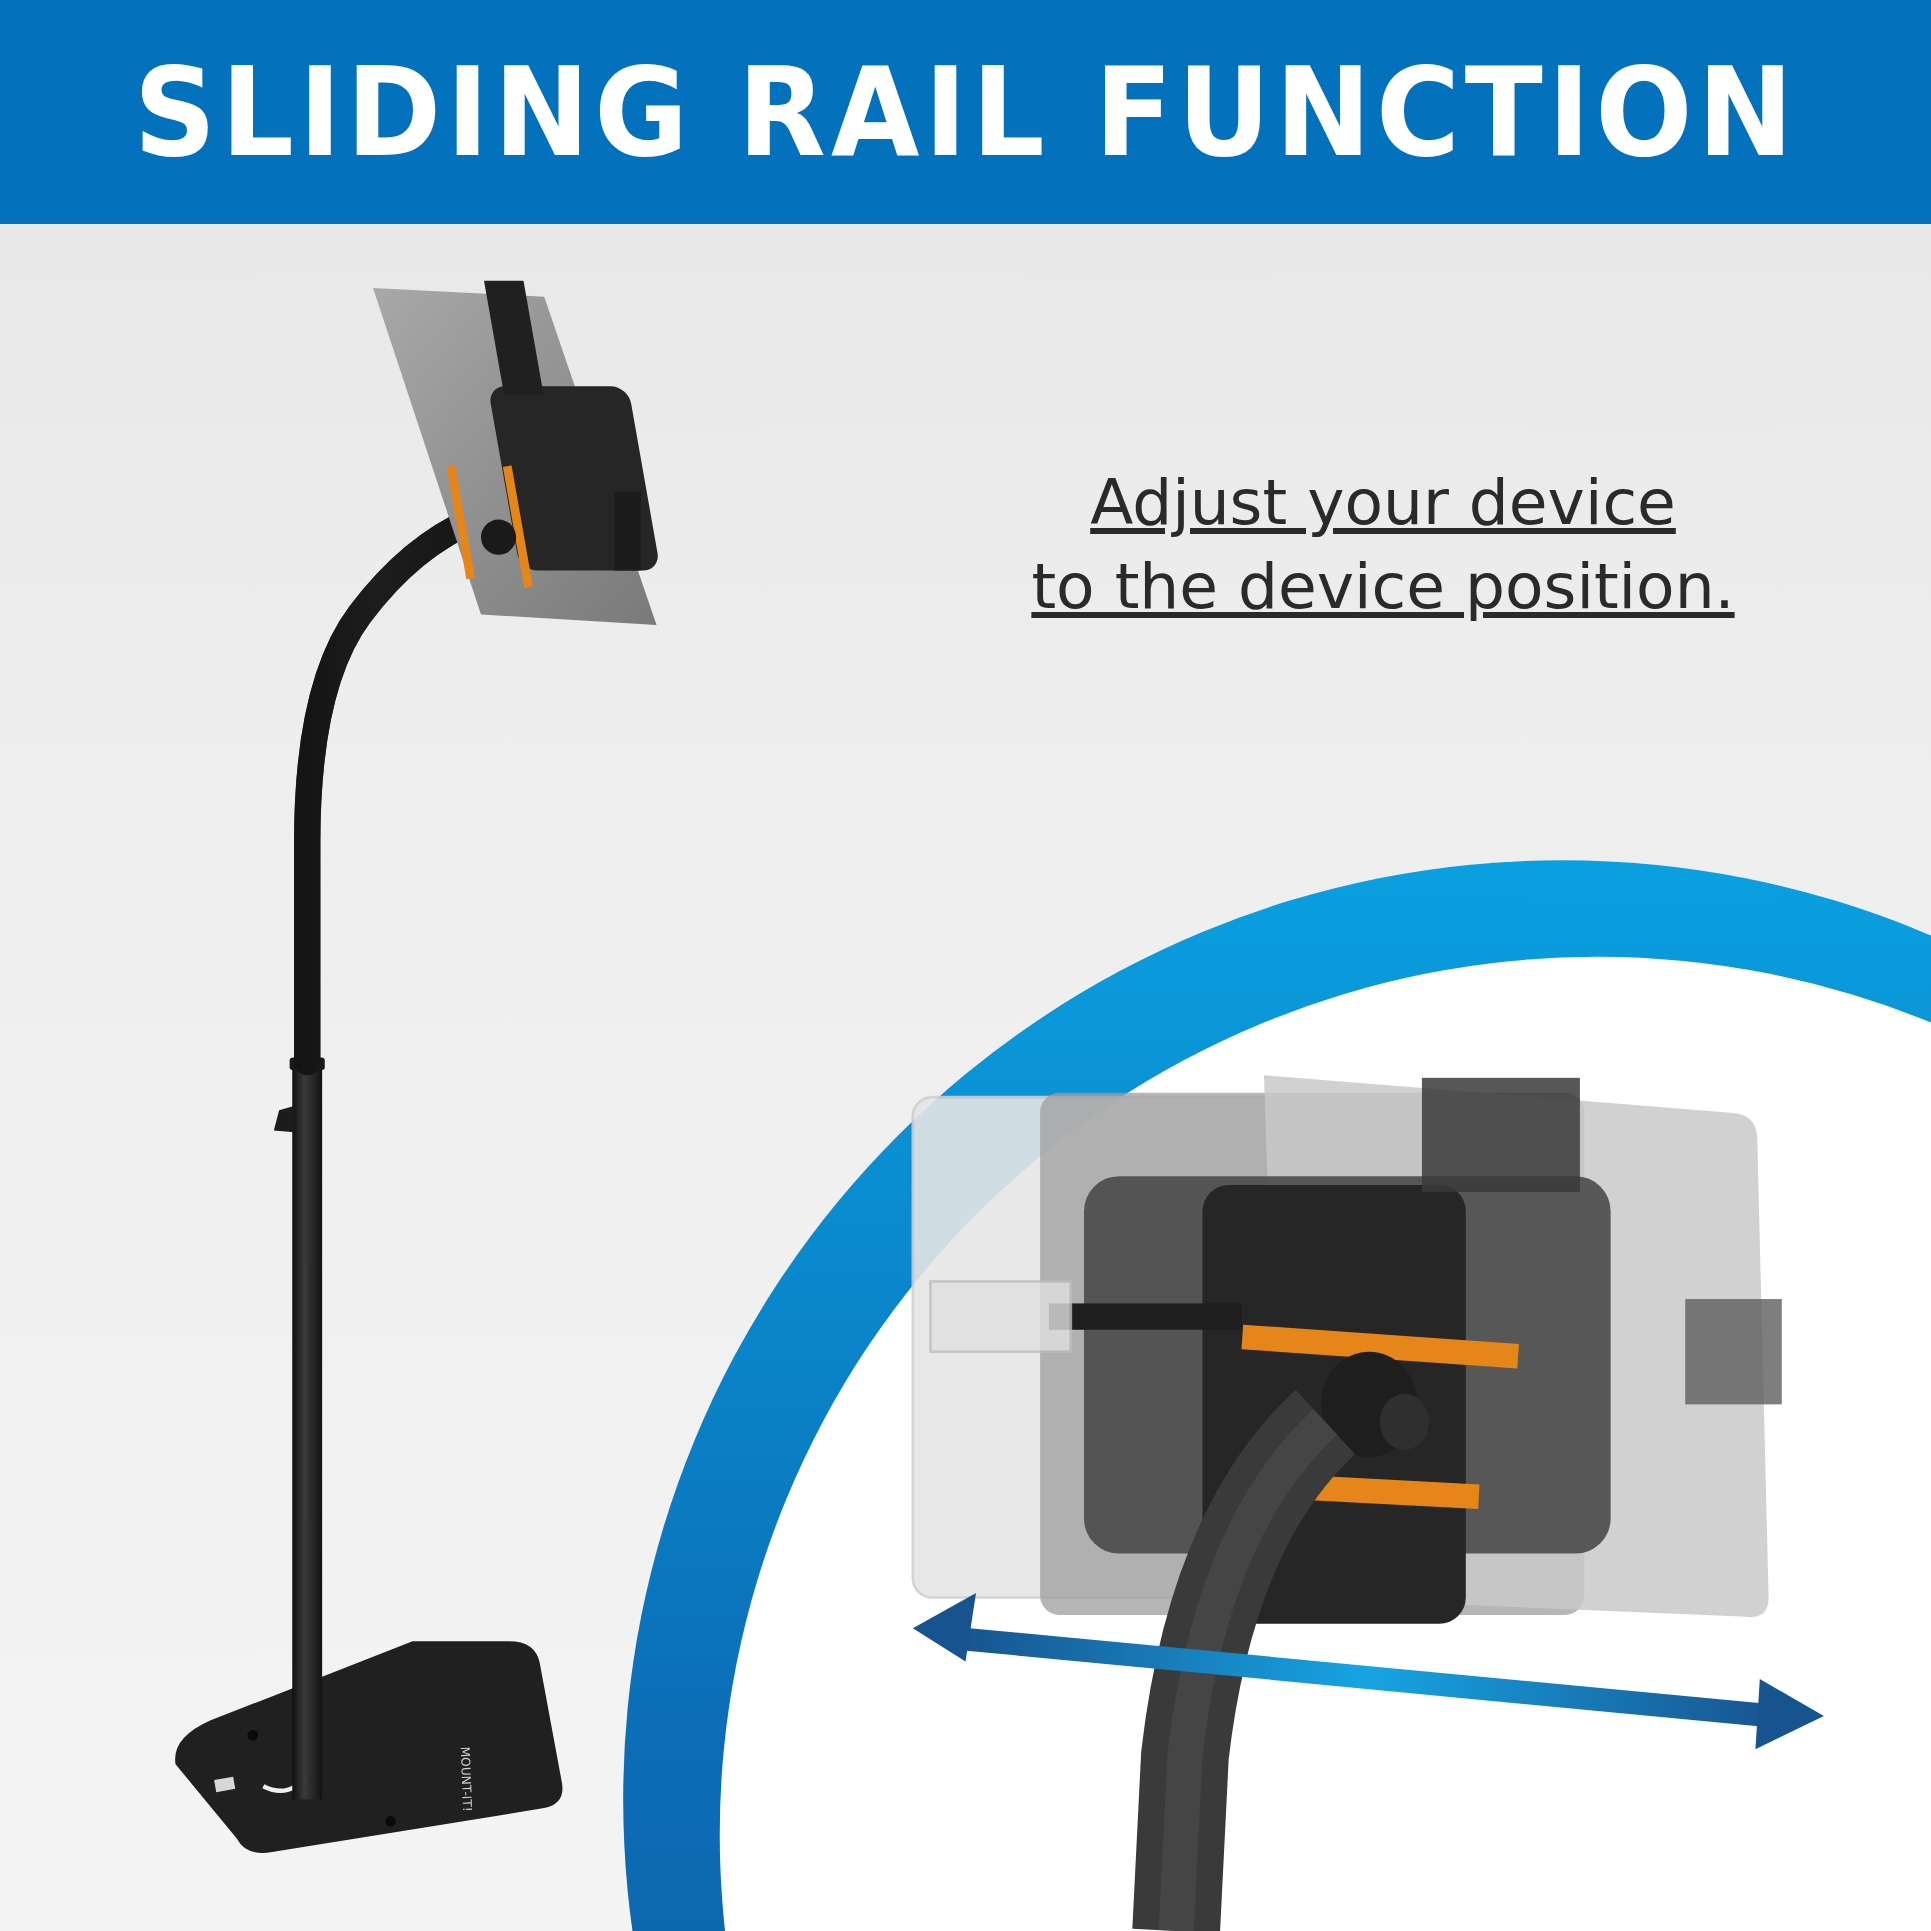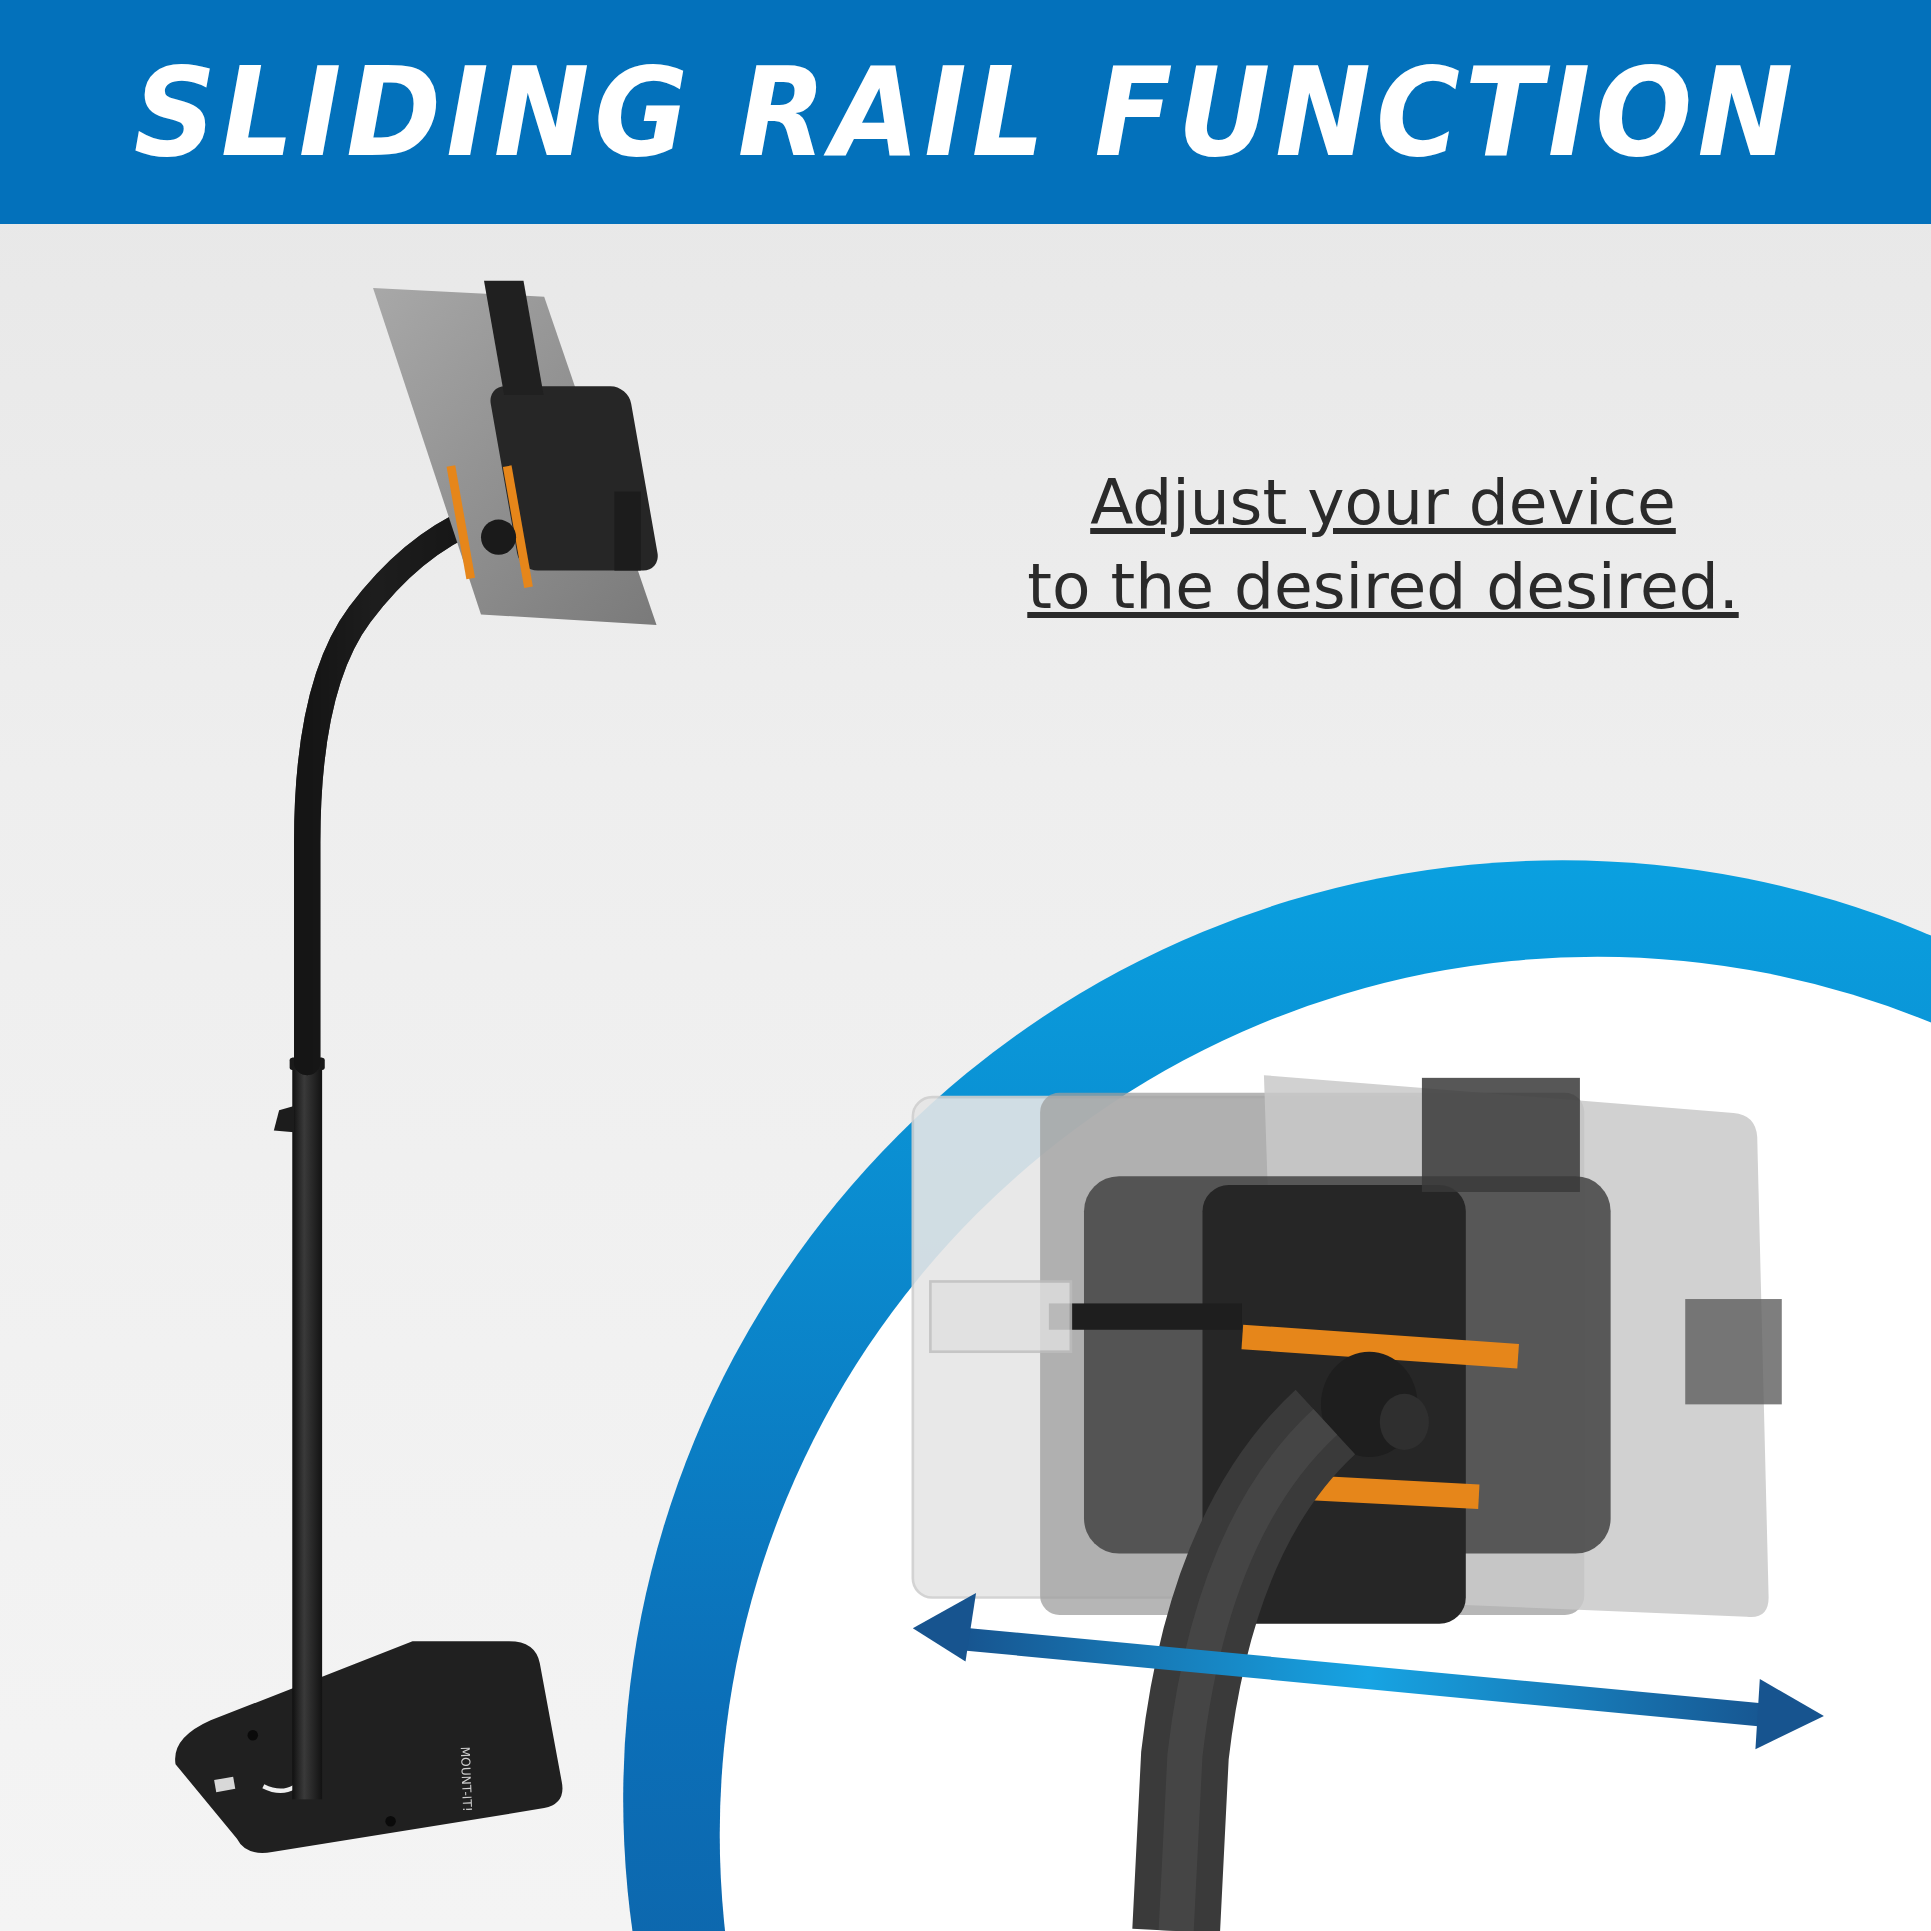--- a/index.html
+++ b/index.html
@@ -1,20 +1,20 @@
 <!DOCTYPE html>
 <html style="font-size:14px"><head>
 <meta charset="utf-8">
 <style>
   html, body { margin: 0; padding: 0; }
   body { width: 1931px; height: 1931px; overflow: hidden; position: relative;
          background: linear-gradient(180deg, #e6e6e6 0%, #eeeeee 40%, #f4f4f4 100%);
          font-family: "DejaVu Sans", "Liberation Sans", sans-serif; }
   .banner { position: absolute; left: 0; top: 0; width: 1931px; height: 224px;
-            background: #0371bb; display: flex; align-items: center; justify-content: center; font-style: italic; }
+            background: #0371bb; display: flex; align-items: center; justify-content: center; }
   .banner-title { color: #ffffff; font-family: "DejaVu Sans", sans-serif; font-weight: bold;
                   font-size: 123px; letter-spacing: 5.3px; line-height: 1; transform: scaleX(0.93); }
   .caption { position: absolute; left: 966px; top: 461px; width: 834px; text-align: center;
              color: #2a2a2a; font-size: 63px; line-height: 84px; font-family: "DejaVu Sans", sans-serif; }
   .caption div { white-space: nowrap; text-decoration: underline; }
   svg.scene { position: absolute; left: 0; top: 0; }
 </style>
 </head>
 <body>
 
@@ -108,15 +108,15 @@
 
   <g>
     <polygon points="1105,1855 1095,1880 2015,1968 2022,1942" fill="url(#arrowGrad)"></polygon>
     <polygon points="1040,1855 1112,1815 1100,1893" fill="#17548f"></polygon>
     <polygon points="2078,1955 2005,1913 2000,1993" fill="#17548f"></polygon>
   </g>
 </svg>
 
 <div class="caption">
   <div>Adjust your device</div>
-  <div>to the desired desired.</div>
+  <div>to the device position.</div>
 </div>
 
 
 </body></html>

